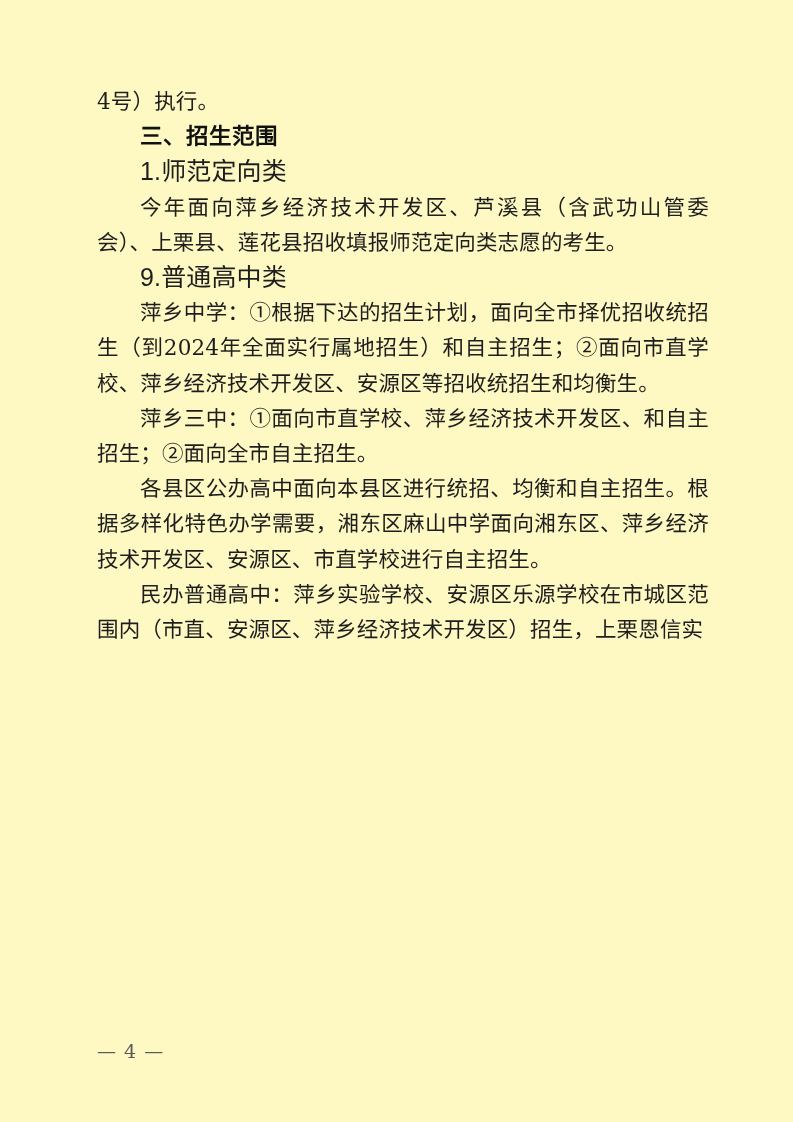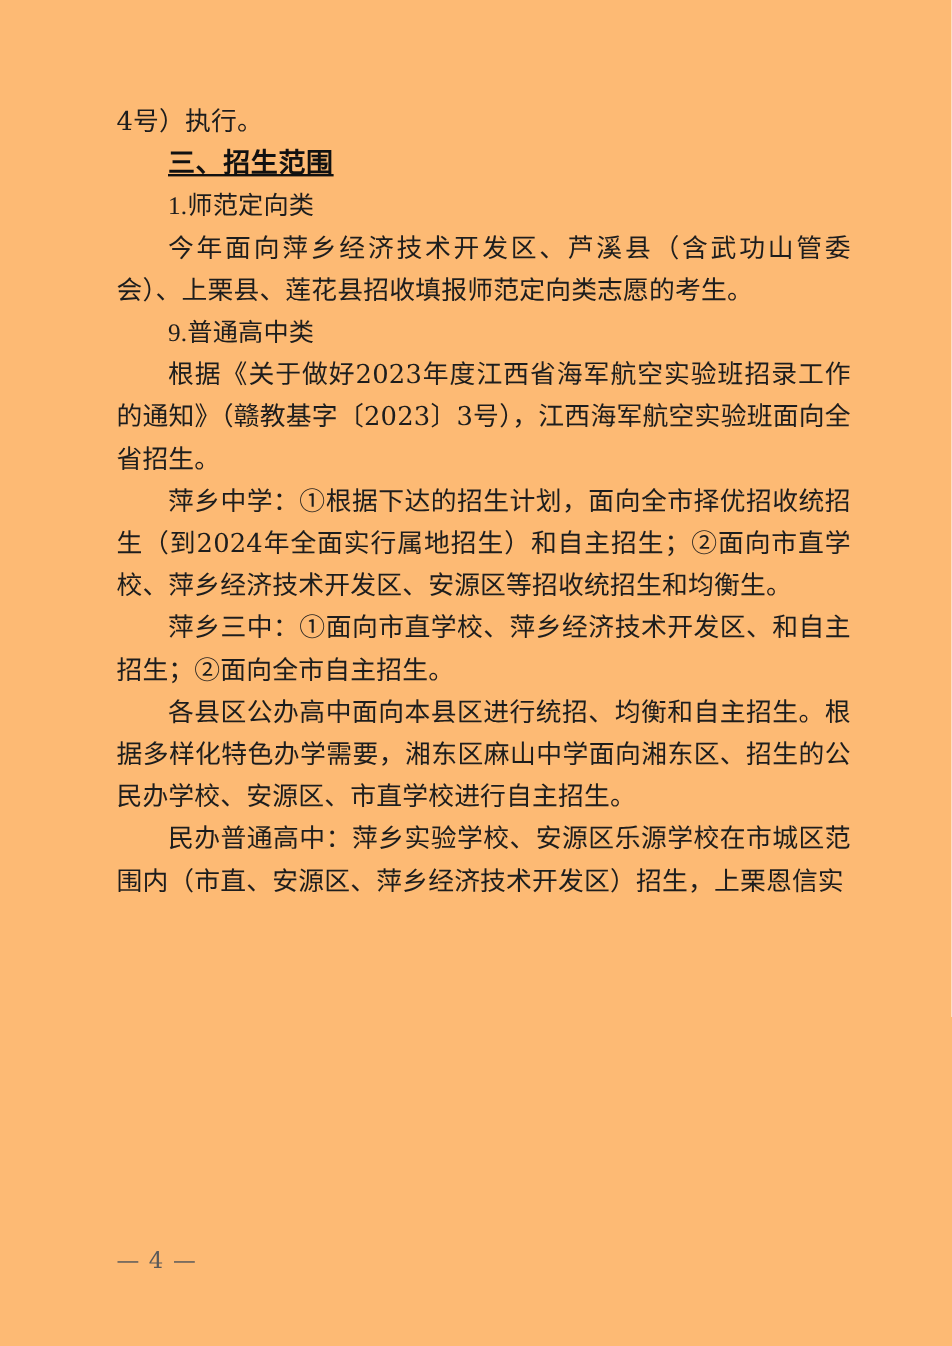--- a/index.html
+++ b/index.html
@@ -9,21 +9,21 @@
     background: #ffffff;
   }
   body {
     font-family: "DejaVu Serif", "Liberation Serif", serif;
   }
   .page {
     position: relative;
     width: 793px;
     height: 1122px;
     margin: 0 auto;
-    background: #fdba74;
+    background: #fef9c3;
     overflow: hidden;
     box-sizing: border-box;
   }
   .text-block {
     position: absolute;
     left: 97px;
     top: 84px;
     width: 612px;
   }
   
@@ -46,26 +46,25 @@
   
   .heading {
     font-family: "DejaVu Sans", "Liberation Sans", sans-serif;
     font-size: 22.5px;
     line-height: 35.2px;
     font-weight: bold;
     color: #111111;
     text-indent: 43px;
     margin: 0;
     letter-spacing: 0.5px;
-    text-decoration: underline;
   }
   
   .subhead {
-    font-family: Liberation Serif, serif;
-    font-size: 21px;
+    font-family: Liberation Sans, sans-serif;
+    font-size: 25px;
     line-height: 35.2px;
     color: #1d1d1d;
     text-indent: 43px;
     margin: 0;
     letter-spacing: 0.15px;
   }
   .page-number {
     position: absolute;
     left: 97px;
     top: 1038px;
@@ -88,30 +87,29 @@
     <p class="para">4号）执行。</p>
 
     <p class="heading">三、招生范围</p>
 
     <p class="subhead">1.师范定向类</p>
 
     <p class="para indent">今年面向萍乡经济技术开发区、芦溪县（含武功山管委会）、上栗县、莲花县招收填报师范定向类志愿的考生。</p>
 
     <p class="subhead">9.普通高中类</p>
 
-    <p class="para indent">根据《关于做好2023年度江西省海军航空实验班招录工作的通知》（赣教基字〔2023〕3号），江西海军航空实验班面向全省招生。</p>
 
 
 
     <p class="para indent">萍乡中学：①根据下达的招生计划，面向全市择优招收统招生（到2024年全面实行属地招生）和自主招生；②面向市直学校、萍乡经济技术开发区、安源区等招收统招生和均衡生。</p>
 
     <p class="para indent">萍乡三中：①面向市直学校、萍乡经济技术开发区、和自主招生；②面向全市自主招生。</p>
 
 
-    <p class="para indent">各县区公办高中面向本县区进行统招、均衡和自主招生。根据多样化特色办学需要，湘东区麻山中学面向湘东区、招生的公民办学校、安源区、市直学校进行自主招生。</p>
+    <p class="para indent">各县区公办高中面向本县区进行统招、均衡和自主招生。根据多样化特色办学需要，湘东区麻山中学面向湘东区、萍乡经济技术开发区、安源区、市直学校进行自主招生。</p>
 
     <p class="para indent">民办普通高中：萍乡实验学校、安源区乐源学校在市城区范围内（市直、安源区、萍乡经济技术开发区）招生，上栗恩信实</p>
 
   </div>
 
   <div class="page-number">— 4 —</div>
 
 </div>
 
 </body></html>

